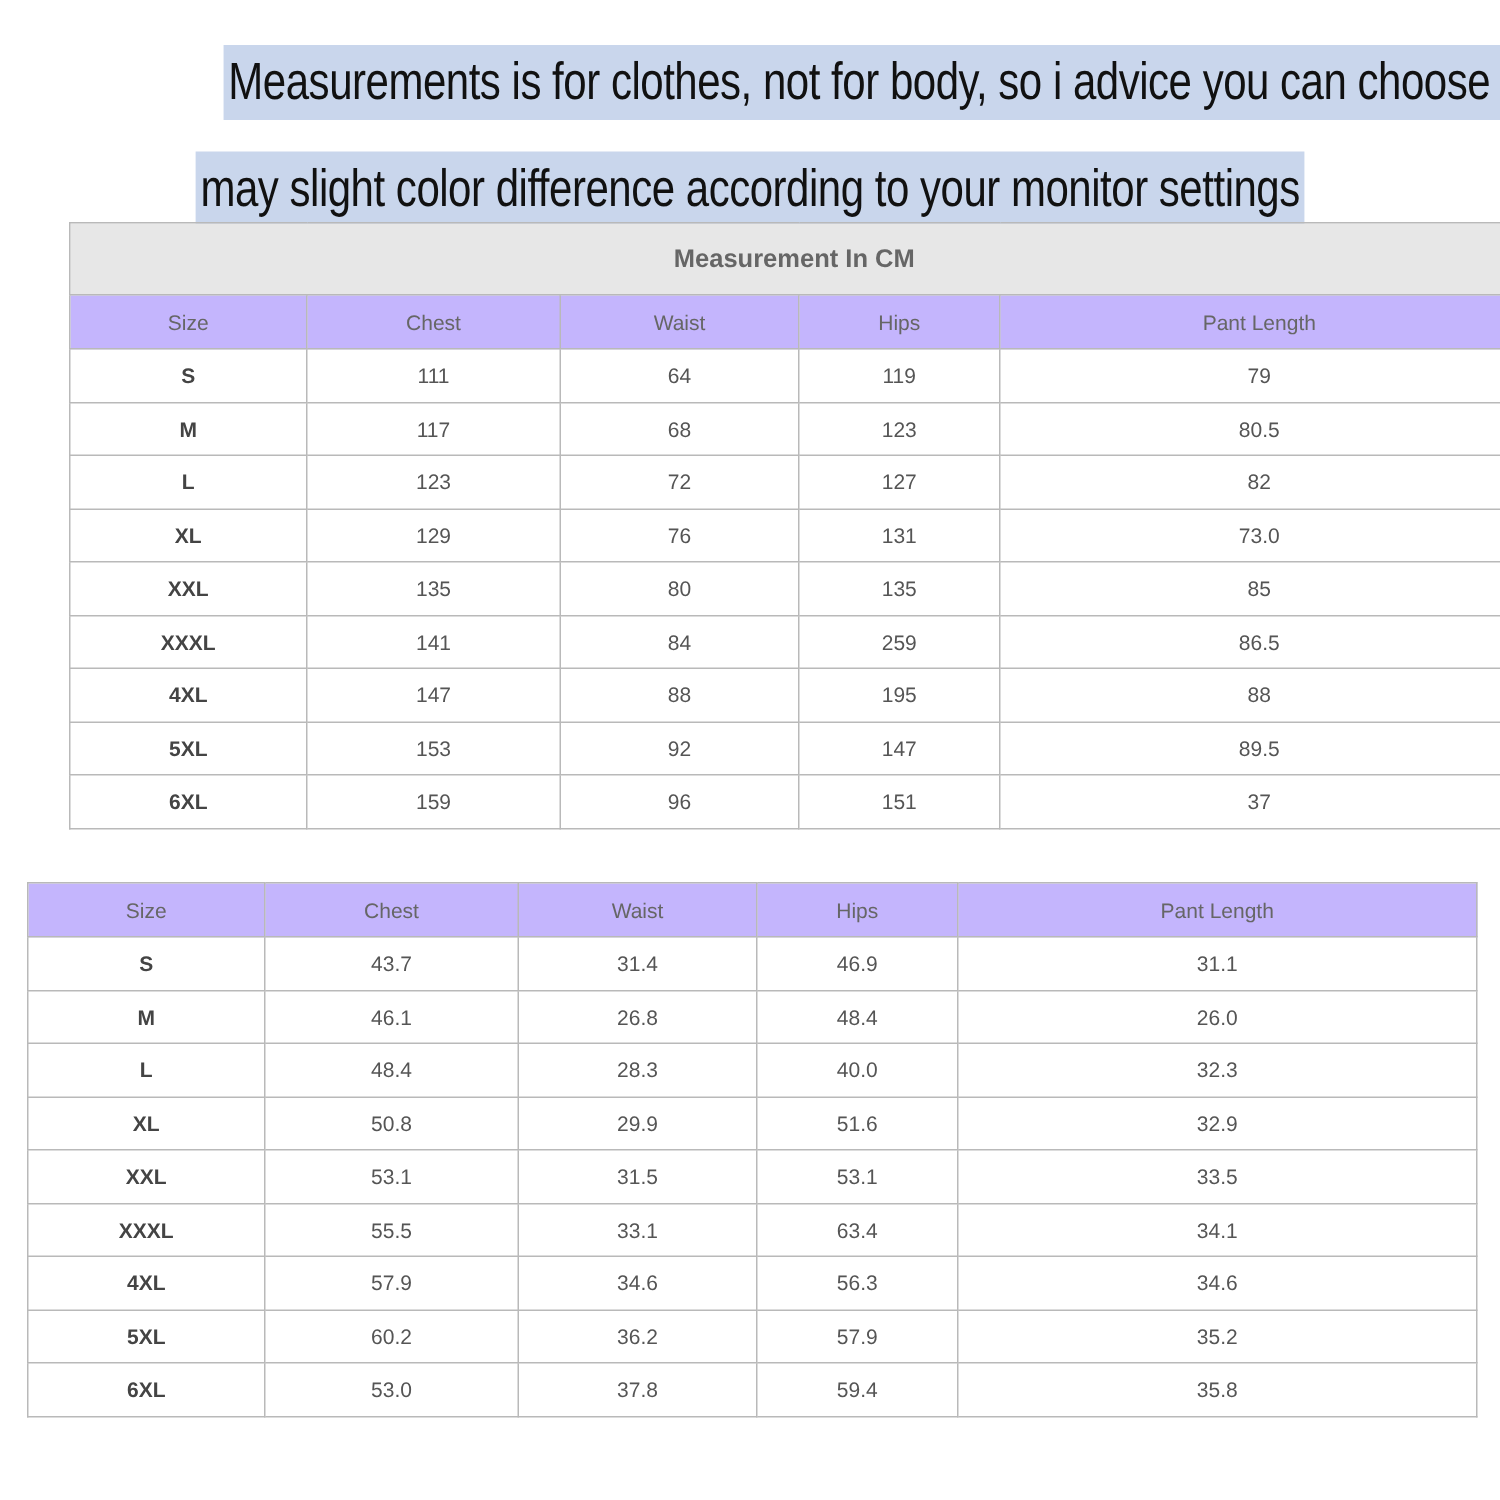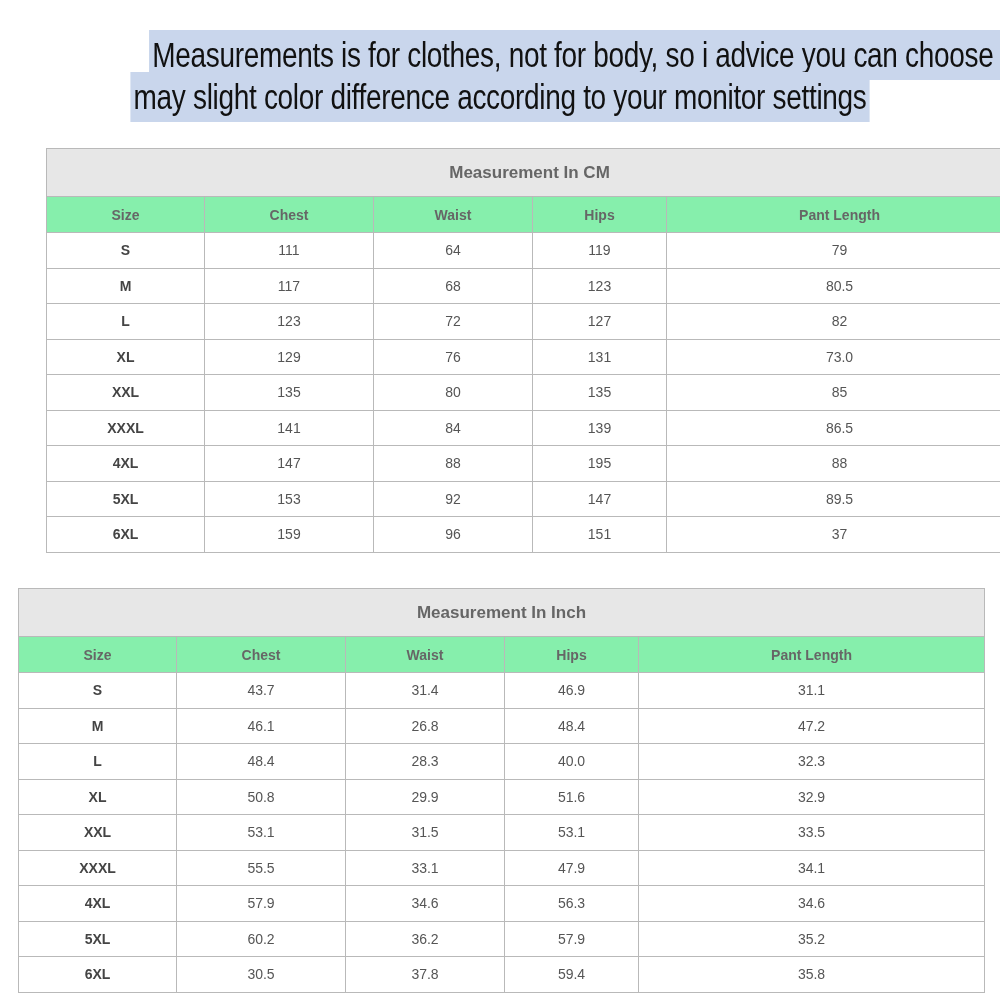--- a/index.html
+++ b/index.html
@@ -13,21 +13,21 @@
     font-family: "Liberation Sans", sans-serif;
     font-size: 35px;
     line-height: 50px;
     transform: scaleX(0.80);
     transform-origin: center;
     white-space: nowrap;
     letter-spacing: -0.4px;
     padding: 0 4px;
   }
   .banner.line1 { top: 30px; }
-  .banner.line2 { top: 72px; }
+  .banner.line2 { top: 101px; }
 
   table.size-table {
     position: absolute;
     left: 18px;
     width: 966px;
     border-collapse: collapse;
     table-layout: fixed;
     font-family: "Liberation Sans", sans-serif;
     color: #555555;
   }
@@ -37,24 +37,24 @@
     padding: 0;
   }
   .title-row th {
     background: #e7e7e7;
     height: 47px;
     font-size: 17px;
     font-weight: bold;
     color: #666666;
   }
   .header-row th {
-    background: #86efac;
+    background: #c4b5fd;
     height: 35px;
     font-size: 14px;
-    font-weight: bold;
+    font-weight: normal;
     color: #666666;
   }
   .data-row td {
     height: 34.5px;
     font-size: 14px;
     color: #555555;
     background: #ffffff;
   }
   .data-row td.size-cell { font-weight: bold; color: #444444; }
 
@@ -129,21 +129,21 @@
         <td class="size-cell">XXL</td>
         <td>135</td>
         <td>80</td>
         <td>135</td>
         <td>85</td>
       </tr>
       <tr class="data-row">
         <td class="size-cell">XXXL</td>
         <td>141</td>
         <td>84</td>
-        <td>139</td>
+        <td>259</td>
         <td>86.5</td>
       </tr>
       <tr class="data-row">
         <td class="size-cell">4XL</td>
         <td>147</td>
         <td>88</td>
         <td>195</td>
         <td>88</td>
       </tr>
       <tr class="data-row">
@@ -165,23 +165,20 @@
 
 <table class="size-table" id="inch-table">
   <colgroup>
     <col class="c-size">
       <col class="c-chest">
       <col class="c-waist">
       <col class="c-hips">
       <col class="c-pant">
   </colgroup>
   <thead>
-    <tr class="title-row">
-      <th colspan="5">Measurement In Inch</th>
-    </tr>
     <tr class="header-row">
       <th>Size</th>
       <th>Chest</th>
       <th>Waist</th>
       <th>Hips</th>
       <th>Pant Length</th>
     </tr>
   </thead>
   <tbody>
       <tr class="data-row">
@@ -189,21 +186,21 @@
         <td>43.7</td>
         <td>31.4</td>
         <td>46.9</td>
         <td>31.1</td>
       </tr>
       <tr class="data-row">
         <td class="size-cell">M</td>
         <td>46.1</td>
         <td>26.8</td>
         <td>48.4</td>
-        <td>47.2</td>
+        <td>26.0</td>
       </tr>
       <tr class="data-row">
         <td class="size-cell">L</td>
         <td>48.4</td>
         <td>28.3</td>
         <td>40.0</td>
         <td>32.3</td>
       </tr>
       <tr class="data-row">
         <td class="size-cell">XL</td>
@@ -216,38 +213,38 @@
         <td class="size-cell">XXL</td>
         <td>53.1</td>
         <td>31.5</td>
         <td>53.1</td>
         <td>33.5</td>
       </tr>
       <tr class="data-row">
         <td class="size-cell">XXXL</td>
         <td>55.5</td>
         <td>33.1</td>
-        <td>47.9</td>
+        <td>63.4</td>
         <td>34.1</td>
       </tr>
       <tr class="data-row">
         <td class="size-cell">4XL</td>
         <td>57.9</td>
         <td>34.6</td>
         <td>56.3</td>
         <td>34.6</td>
       </tr>
       <tr class="data-row">
         <td class="size-cell">5XL</td>
         <td>60.2</td>
         <td>36.2</td>
         <td>57.9</td>
         <td>35.2</td>
       </tr>
       <tr class="data-row">
         <td class="size-cell">6XL</td>
-        <td>30.5</td>
+        <td>53.0</td>
         <td>37.8</td>
         <td>59.4</td>
         <td>35.8</td>
       </tr>
     </tbody>
 </table>
 
 </body></html>

